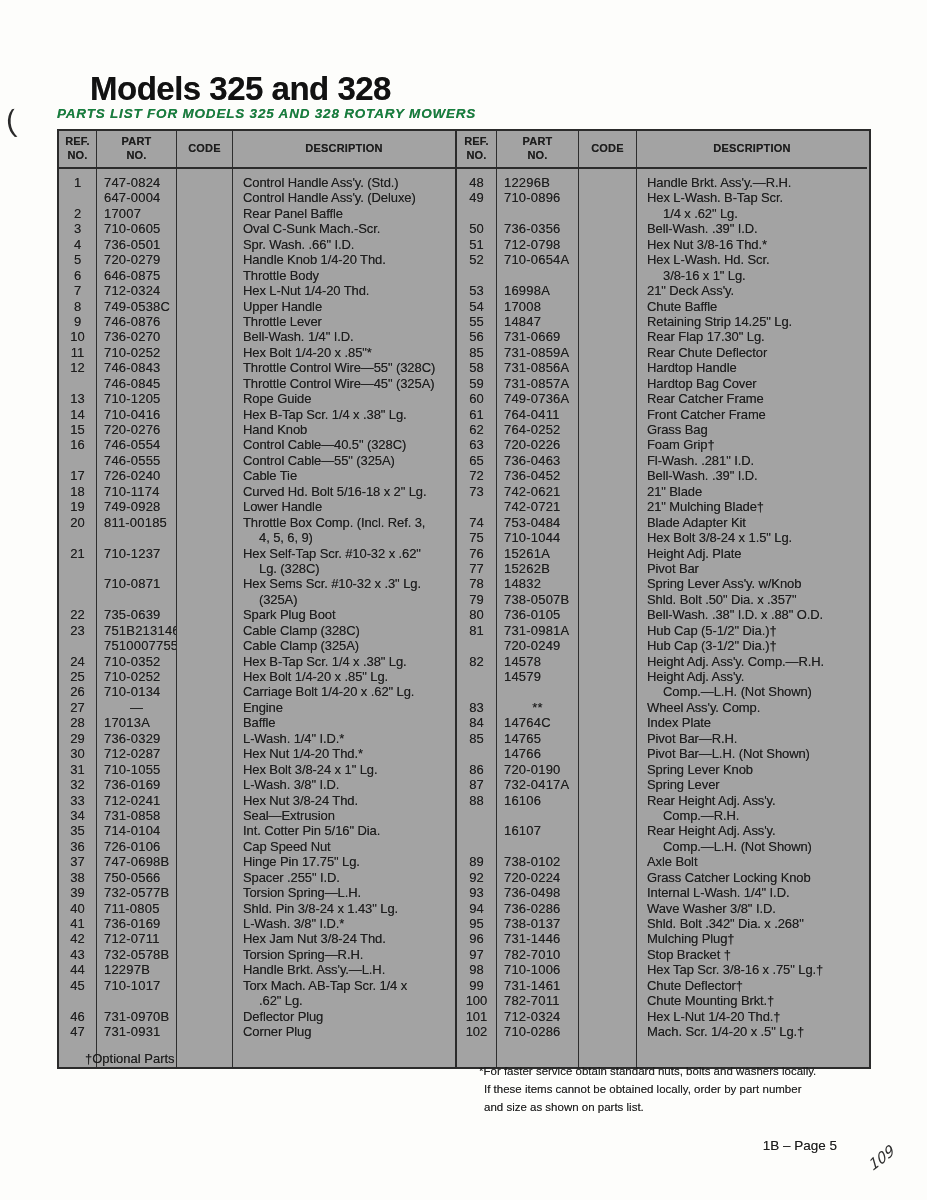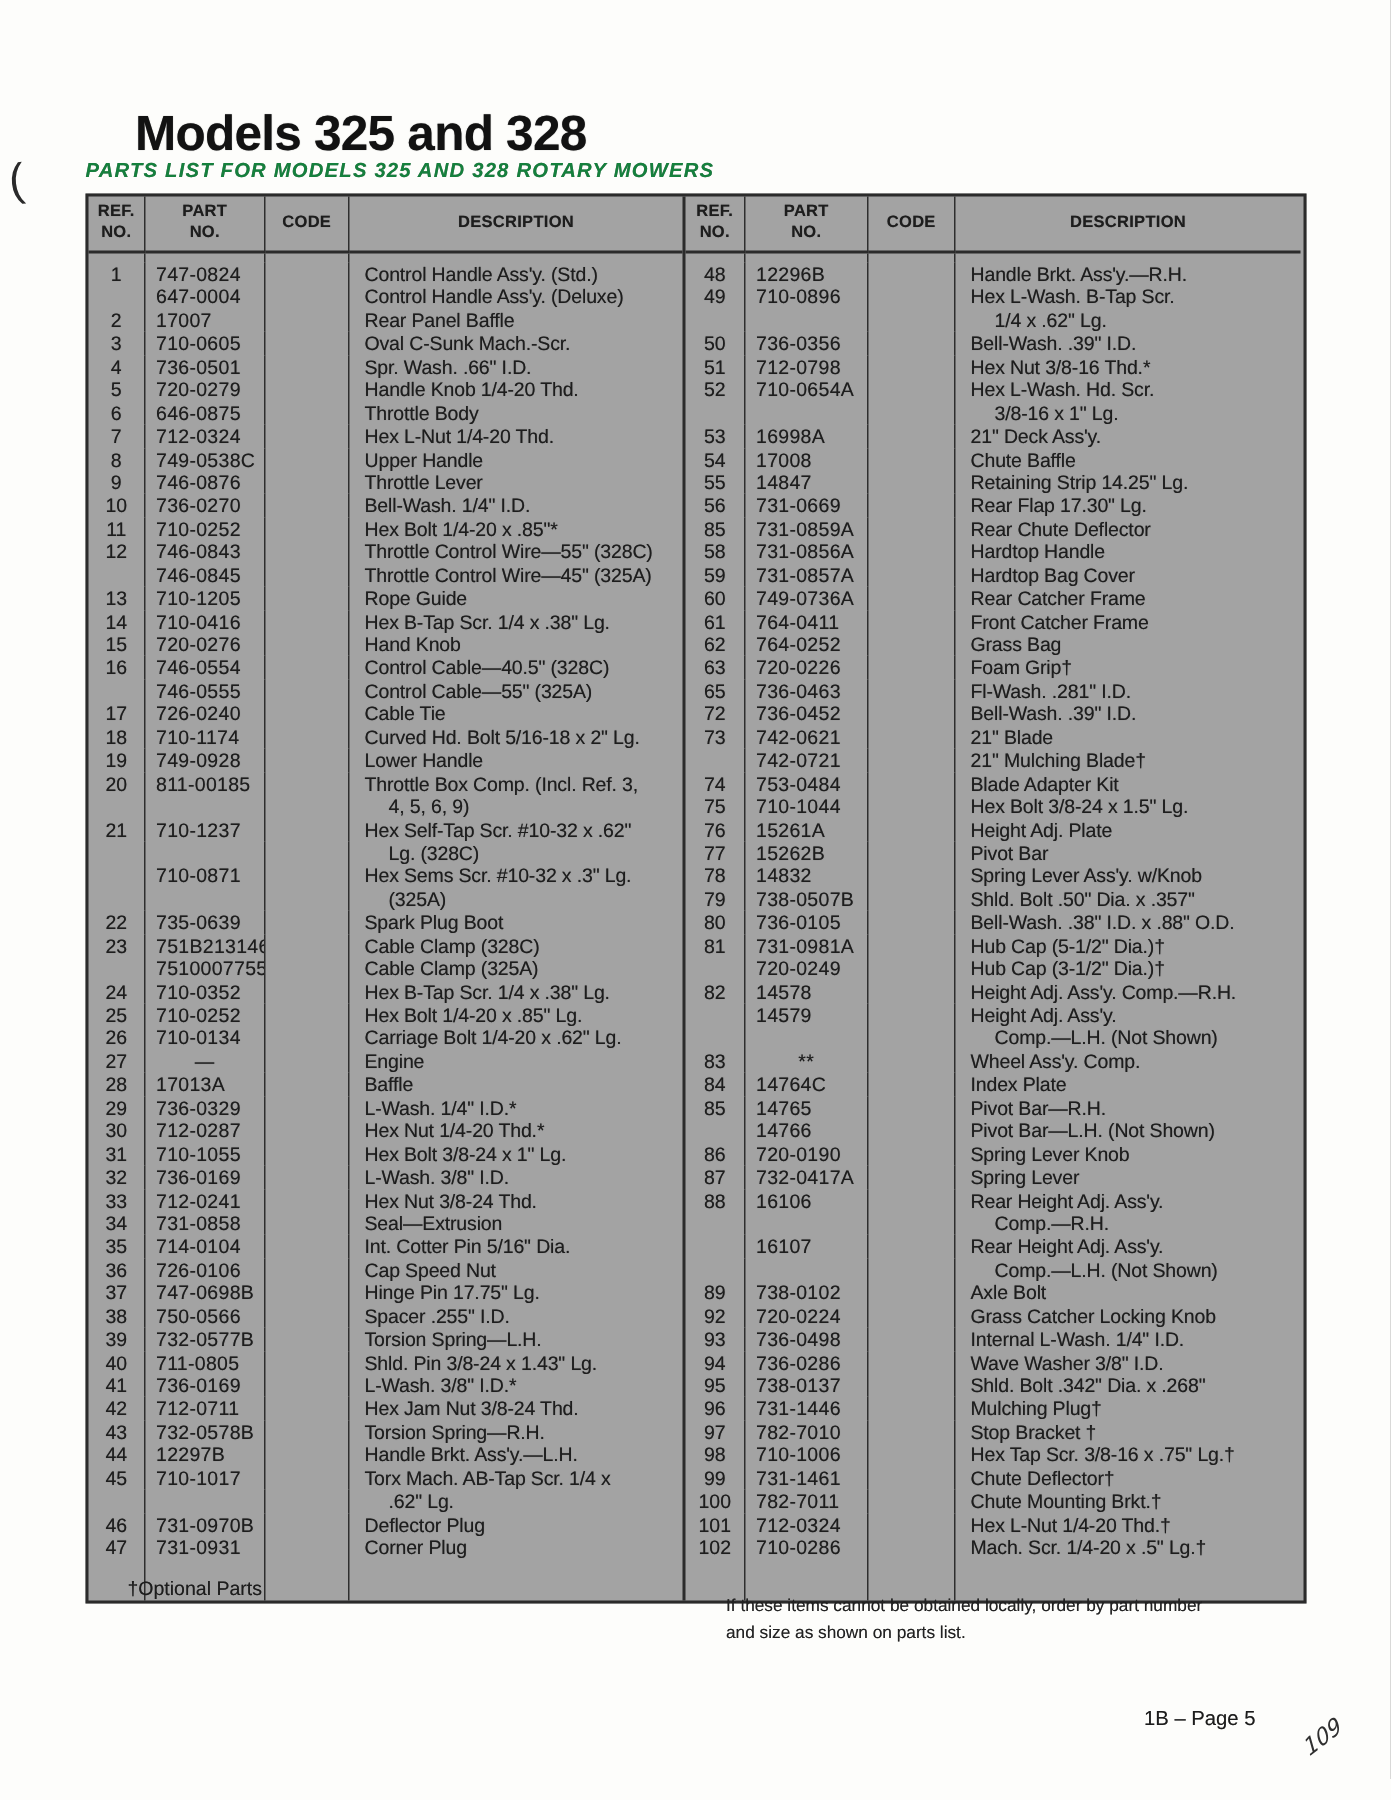--- a/index.html
+++ b/index.html
@@ -571,20 +571,21 @@
         <div class="cell c-ref"></div>
         <div class="cell c-part"></div>
         <div class="cell c-code"></div>
         <div class="cell c-desc"></div>
       </div>
   </div>
 
   <div class="footnote-optional">†Optional Parts</div>
 
   <div class="footnote-star">
+    <div class="fline1">*For faster service obtain standard nuts, bolts and washers locally.</div>
     <div>If these items cannot be obtained locally, order by part number</div>
     <div>and size as shown on parts list.</div>
   </div>
 
   <div class="page-number">1B – Page 5</div>
 
   <svg class="scribble" viewBox="0 0 70 60">
     <g transform="translate(30,38) rotate(-38)">
       <text x="0" y="0" font-family="DejaVu Sans, sans-serif" font-style="italic" font-size="15" fill="#2f2f2f" transform="skewX(-12)">109</text>
     </g>

